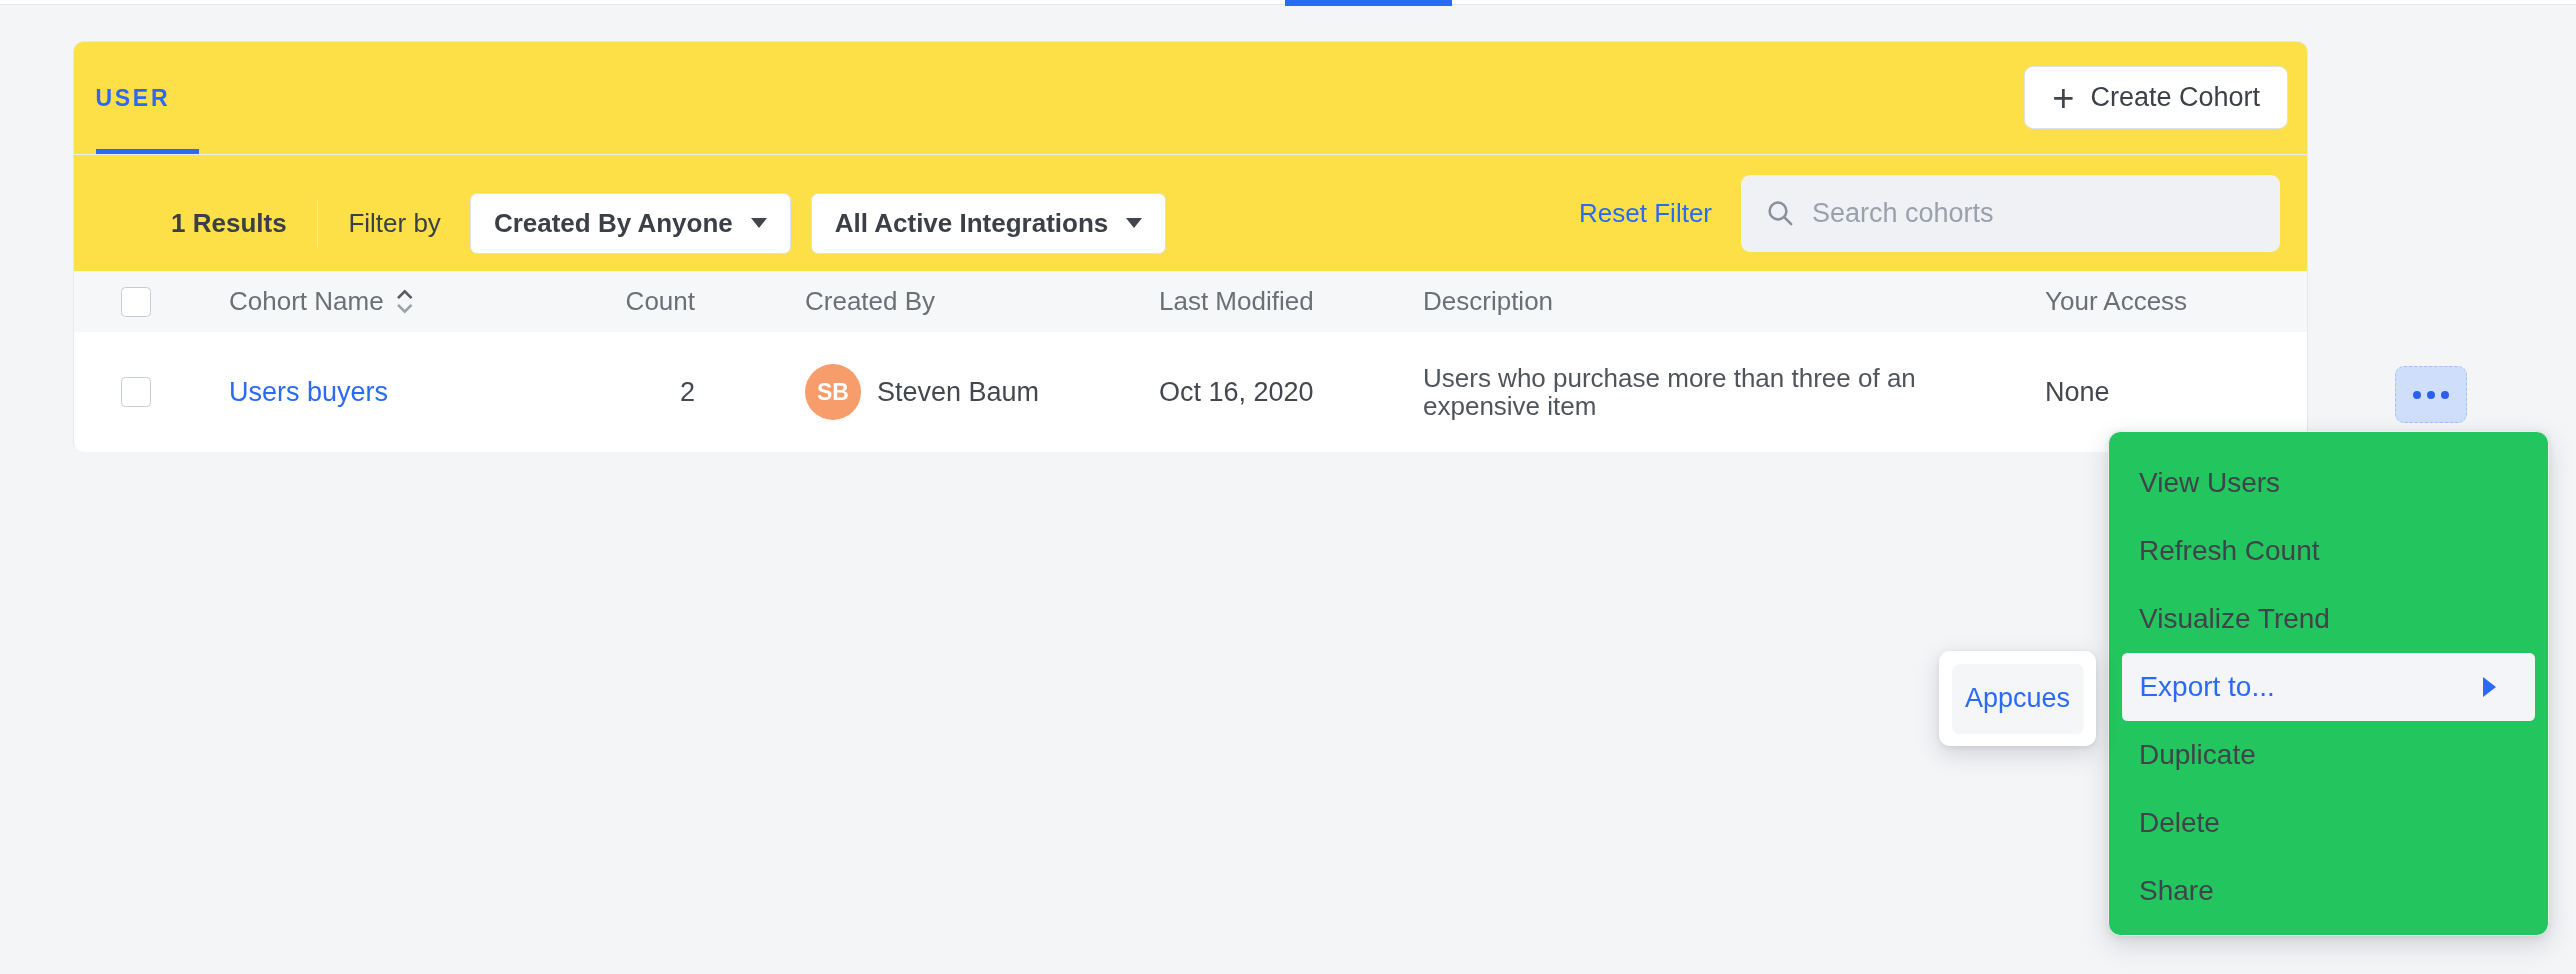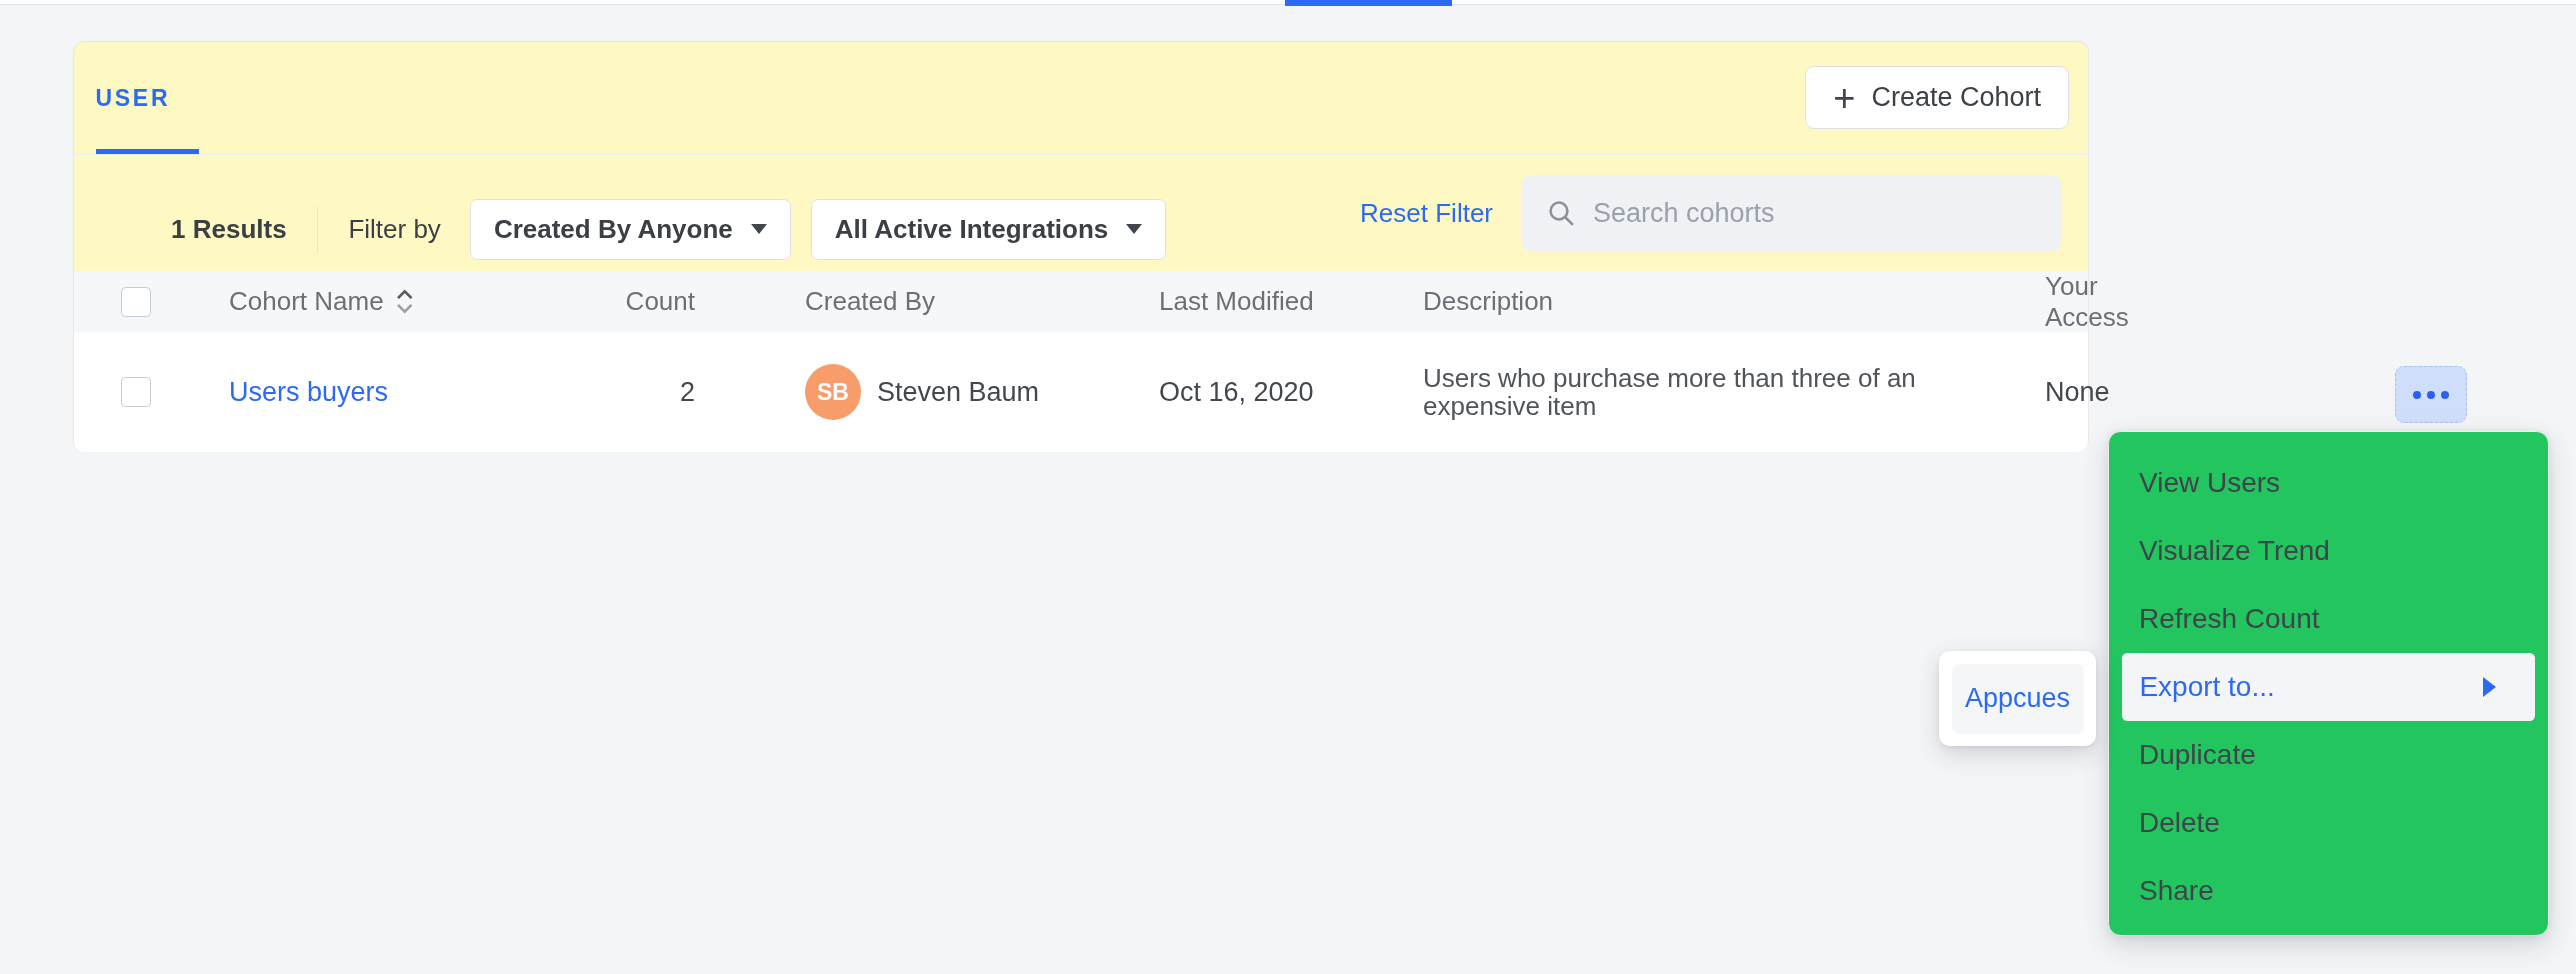--- a/index.html
+++ b/index.html
@@ -15,22 +15,22 @@
   .topbar {
     position:absolute; top:0; left:0; right:0; height:4.5px;
     background:#ffffff; border-bottom:1.8px solid #e4e6ea; z-index:1;
   }
   .tab-indicator {
     position:absolute; top:0; left:1285px; width:167px; height:6.3px;
     background:#2b6af5; z-index:2;
   }
   
   .card {
-    position:absolute; left:73px; top:41px; width:2016px; height:410px;
-    background:#fef9c3; border:0.9px solid #e6e8ec; border-radius:10.7px;
+    position:absolute; left:73px; top:41px; width:2235px; height:410px;
+    background:#fde047; border:0.9px solid #e6e8ec; border-radius:10.7px;
     z-index:2;
   }
   .card-header {
     position:absolute; top:0; left:0; right:0; height:113px;
     border-bottom:1.8px solid #ebedf0; border-radius:10.7px 10.7px 0 0;
   }
   .user-tab {
     position:absolute; left:21.5px; top:0; height:113px;
     display:flex; align-items:center; cursor:pointer;
   }
@@ -44,21 +44,21 @@
   .create-btn {
     position:absolute; right:19px; top:24px; height:63px;
     display:flex; align-items:center; gap:16px; padding:0 27px;
     background:#fff; border:1.8px solid #dde1e6; border-radius:9px;
     font-size:27px; font-weight:500; color:#3c4148; cursor:pointer;
   }
   .plus-icon { font-size:38px; font-weight:300; color:#41464d; line-height:54px; }
   
   .filter-row { position:absolute; top:113px; left:0; right:0; height:116px; }
   .filter-left {
-    position:absolute; left:97px; top:16px; height:116px;
+    position:absolute; left:97px; top:10px; height:116px;
     display:flex; align-items:center;
   }
   .results-count { font-size:26px; font-weight:bold; color:#3b4046; }
   .v-divider { width:1.8px; height:47px; background:#e3e6ea; margin:0 30px; }
   .filter-by { font-size:26px; font-weight:500; color:#3b4046; }
   .dropdown-btn {
     height:61px; display:flex; align-items:center; gap:18px; padding:0 23px;
     background:#fff; border:1.8px solid #dde1e6; border-radius:7.2px;
     font-size:26px; font-weight:bold; color:#3b4046; cursor:pointer;
   }
@@ -261,22 +261,22 @@
       <span class="dot"></span>
       <span class="dot"></span>
       <span class="dot"></span>
     </div>
   </div>
 
 </div>
 
 <div class="context-menu">
   <div class="menu-item">View Users</div>
+  <div class="menu-item">Refresh Count</div>
   <div class="menu-item">Visualize Trend</div>
-  <div class="menu-item">Refresh Count</div>
   <div class="menu-item highlighted">
     <span>Export to...</span>
     <span class="arrow-right"></span>
   </div>
   <div class="menu-item">Duplicate</div>
   <div class="menu-item">Delete</div>
   <div class="menu-item">Share</div>
 </div>
 
 <div class="submenu">

